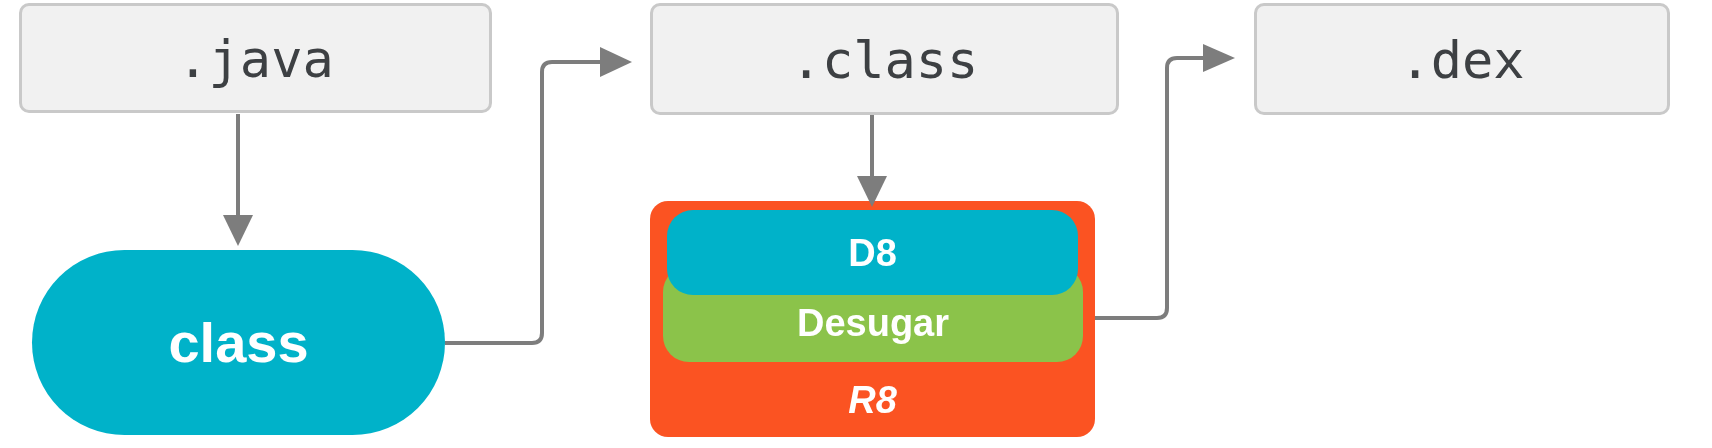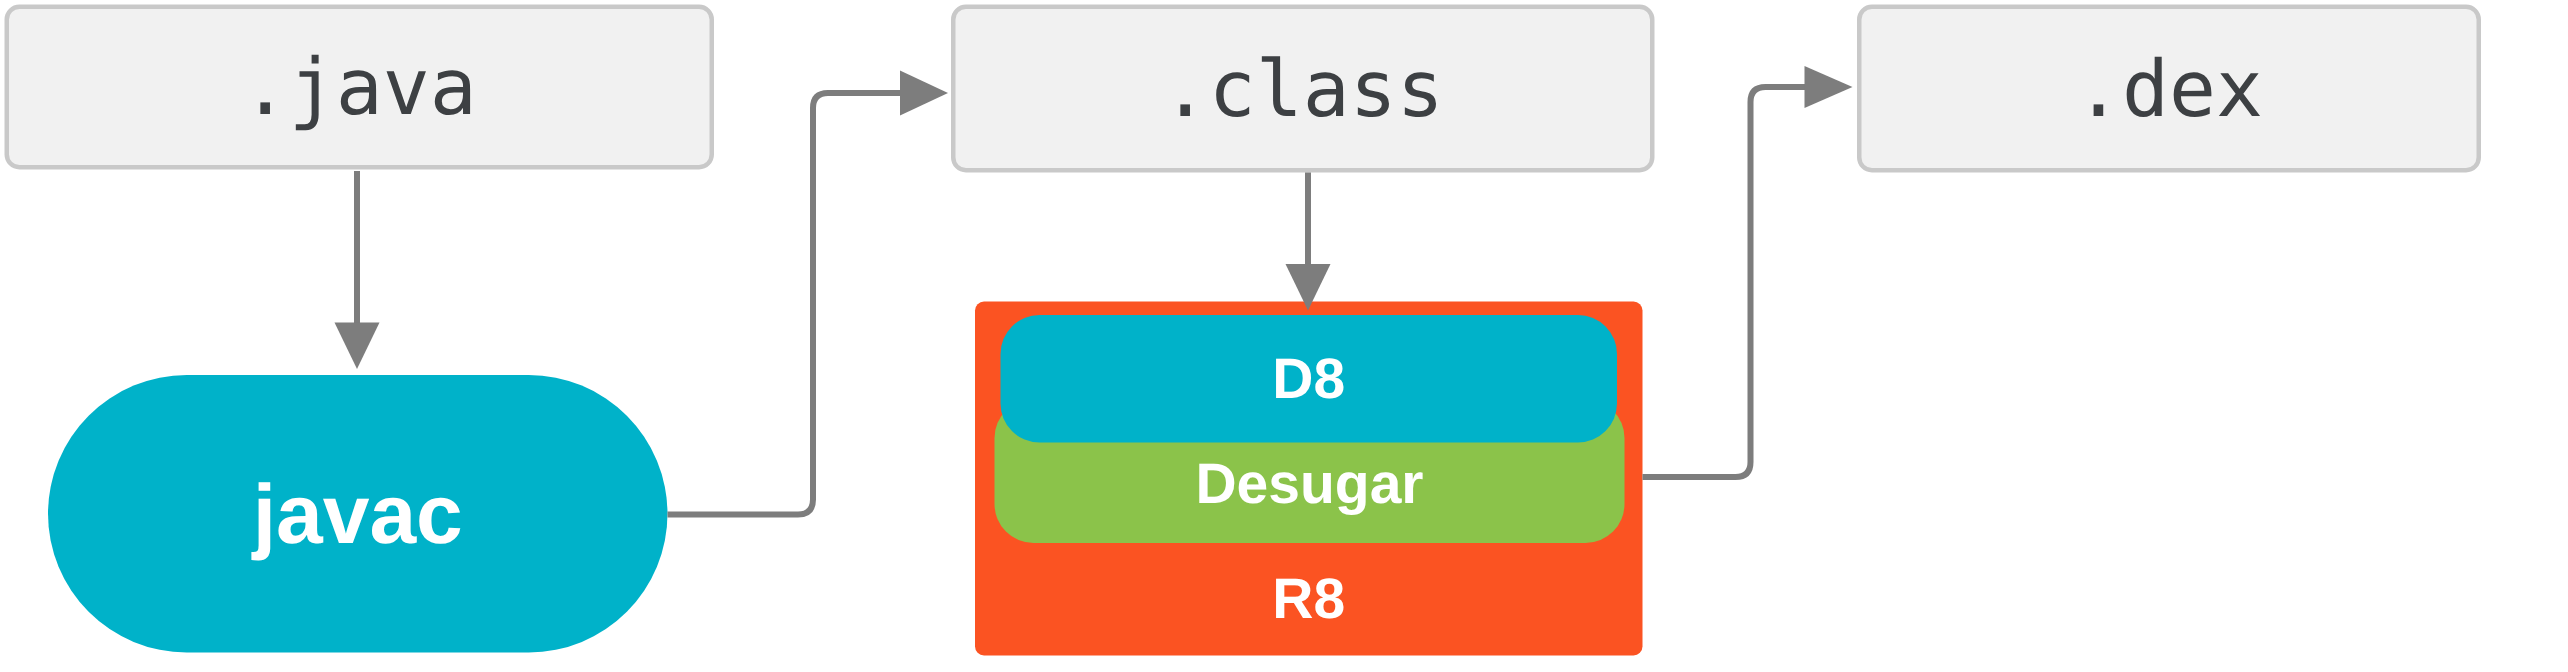--- a/index.html
+++ b/index.html
@@ -10,21 +10,21 @@
     font-family:"Liberation Sans", sans-serif;
     overflow:hidden;
   }
   
   .file-box{
     position:absolute;
     box-sizing:border-box;
     background:var(--file-box-bg,#f1f1f1);
     border:3px solid var(--file-box-border,#c9c9c9);
     border-radius:10px;
-    display:flex;align-items:center;justify-content:center;
+    display:flex;align-items:center;justify-content:center;margin-left:16px;
   }
   .file-box .file-label{
     font-family:"DejaVu Sans Mono","Liberation Mono",monospace;
     font-size:52px;
     color:var(--file-text,#3d4043);
     line-height:1;
     padding-top:2px;
   }
   #java-box{left:3px;top:3px;width:473px;height:110px;}
   #class-box{left:634px;top:3px;width:469px;height:112px;}
@@ -41,41 +41,41 @@
     color:var(--label-text,#fff);
     font-weight:bold;
     line-height:1;
   }
   #javac-node .tool-label{font-size:56px;}
 
   
   #r8-group{
     position:absolute;left:650px;top:201px;width:445px;height:236px;
     background:var(--orange,#fb5322);
-    border-radius:6px;
+    border-radius:18px;
   }
   #desugar-node{
     position:absolute;left:13px;top:65px;width:420px;height:96px;
     background:var(--green,#8bc34a);
     border-radius:26px;
   }
   #d8-node{
     position:absolute;left:17px;top:9px;width:411px;height:85px;
     background:var(--teal,#00b2c9);
     border-radius:26px;
     display:flex;align-items:center;justify-content:center;
   }
   .band-label{
     position:absolute;
     display:flex;align-items:center;justify-content:center;
     font-size:38px;
   }
   #d8-label-band{left:17px;top:9px;width:411px;height:85px;}
   #desugar-label-band{left:13px;top:88px;width:420px;height:67px;}
-  #r8-label-band{left:0;top:161px;width:445px;height:75px;}
+  #r8-label-band{left:0;top:161px;width:445px;height:75px;font-style:italic;}
 
   
   #arrows{position:absolute;left:0;top:0;pointer-events:none;}
   .arrow-line{
     stroke:var(--arrow,#7d7d7d);
     stroke-width:4;
     fill:none;
     stroke-linecap:butt;
     stroke-linejoin:round;
   }
@@ -90,21 +90,21 @@
     <span class="file-label">.java</span>
   </div>
   <div class="file-box" id="class-box">
     <span class="file-label">.class</span>
   </div>
   <div class="file-box" id="dex-box">
     <span class="file-label">.dex</span>
   </div>
 
   <div id="javac-node">
-    <span class="tool-label">javac</span>
+    <span class="tool-label">class</span>
   </div>
 
   <div id="r8-group">
     <div id="desugar-node"></div>
     <div id="d8-node"></div>
     <div class="band-label tool-label" id="d8-label-band">D8</div>
     <div class="band-label tool-label" id="desugar-label-band">Desugar</div>
     <div class="band-label tool-label" id="r8-label-band">R8</div>
   </div>
 

